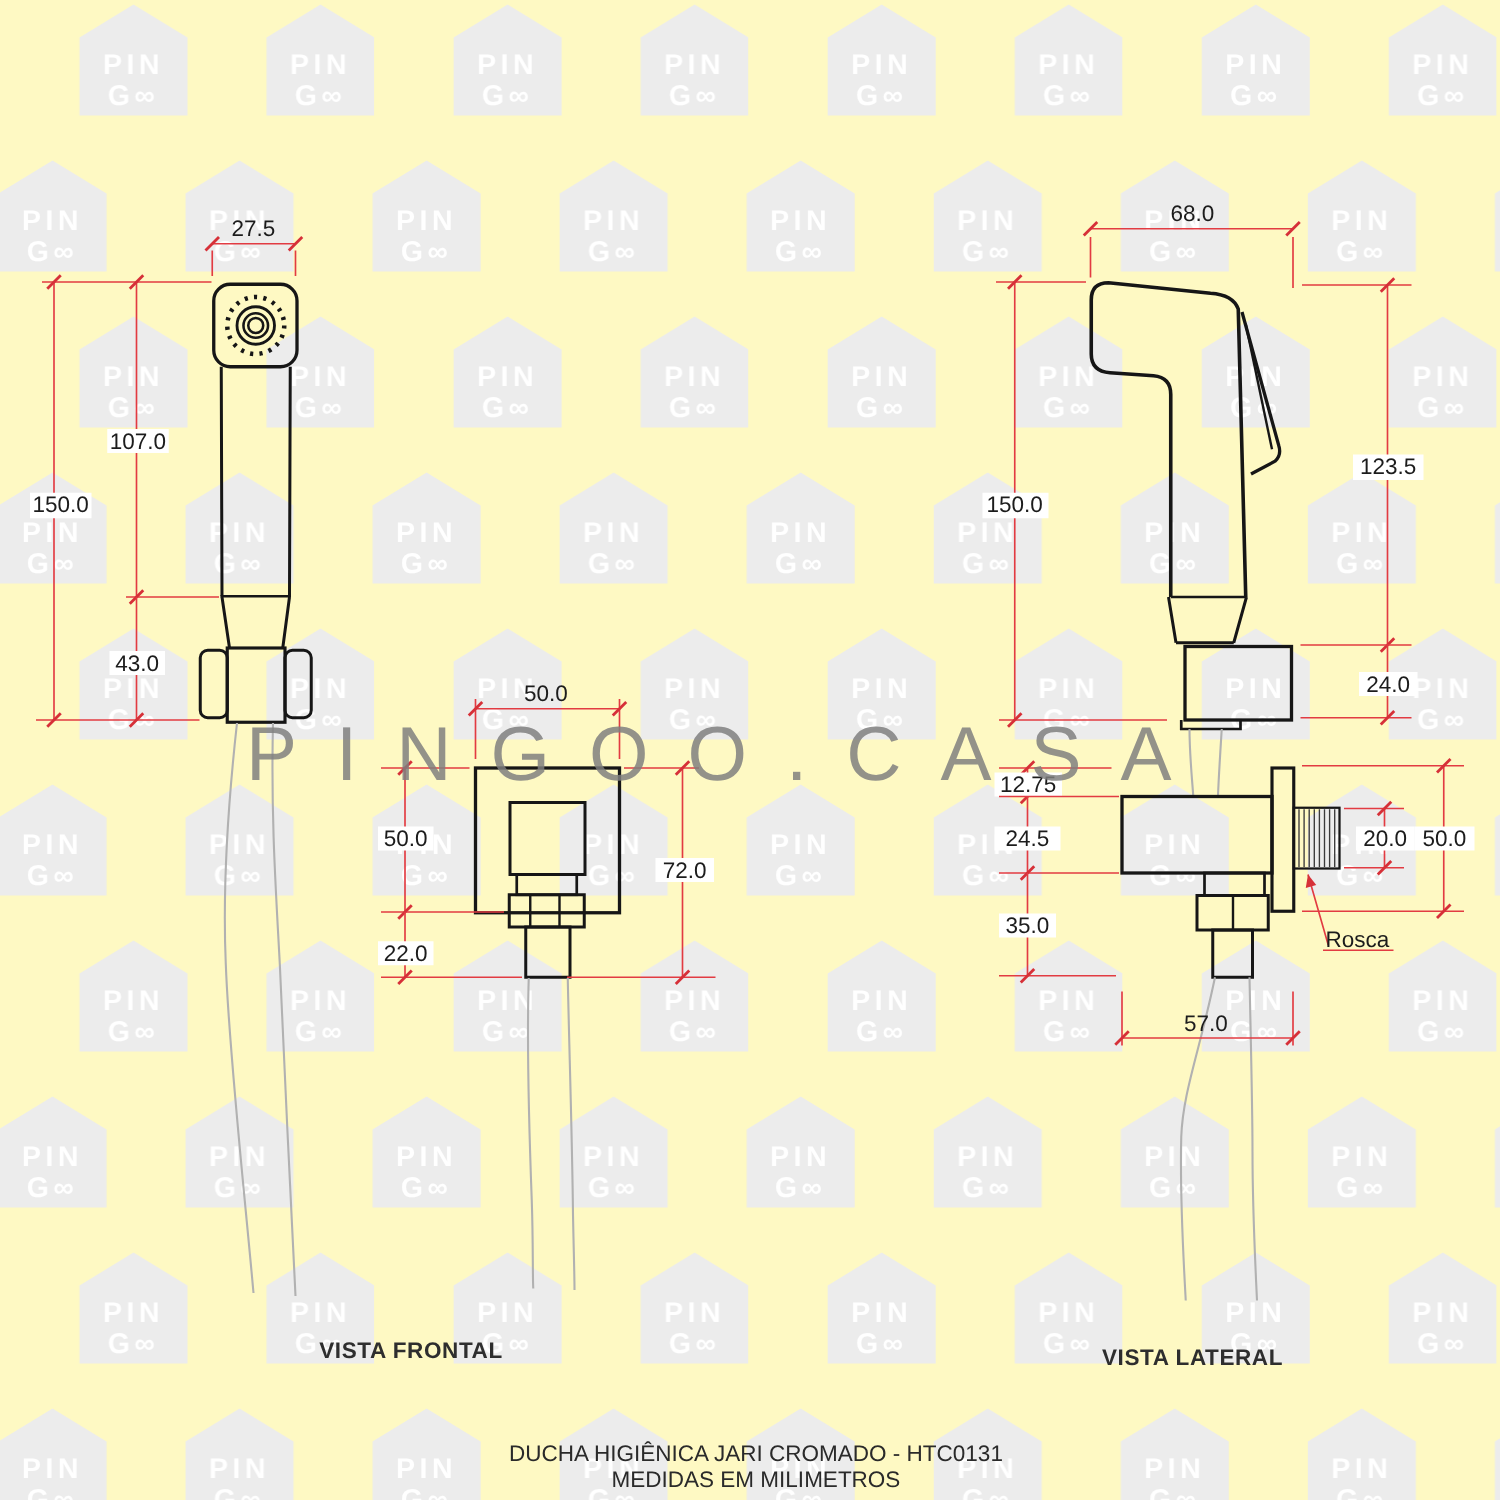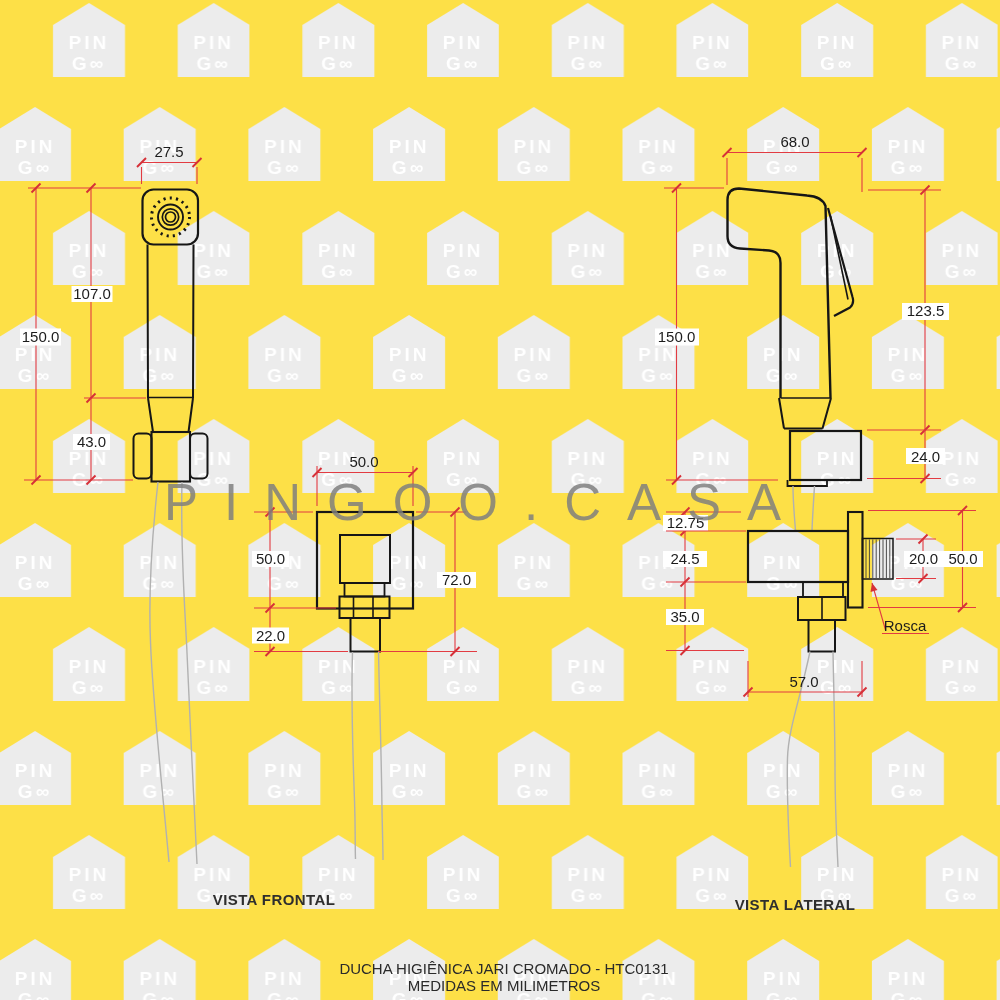--- a/index.html
+++ b/index.html
@@ -1,16 +1,16 @@
 <!DOCTYPE html>
 <html><head>
 <meta charset="utf-8">
 <style>
   html,body{margin:0;padding:0;background:#fff;}
-  #stage{position:relative;width:1000px;height:1000px;background:#fde047;overflow:hidden;
+  #stage{position:relative;width:1000px;height:1000px;background:#fef9c3;overflow:hidden;
          font-family:"Liberation Sans", sans-serif;}
   #stage svg{position:absolute;left:0;top:0;}
   svg text{font-family:"Liberation Sans", sans-serif;}
   .ln{stroke:#161616;fill:none;}
   .hose{stroke:#b1b1b1;stroke-width:1.4;fill:none;}
   .red{stroke:#e23b42;fill:none;stroke-width:1.1;}
   .tkg{stroke:#d63038;stroke-width:1.9;fill:none;}
   .dim{font-size:15px;fill:#1c1c1c;text-anchor:middle;}
   .bg{fill:#ffffff;stroke:none;}
   .lbl{font-size:15px;font-weight:bold;fill:#2e2e2e;text-anchor:middle;letter-spacing:0.4px;}

